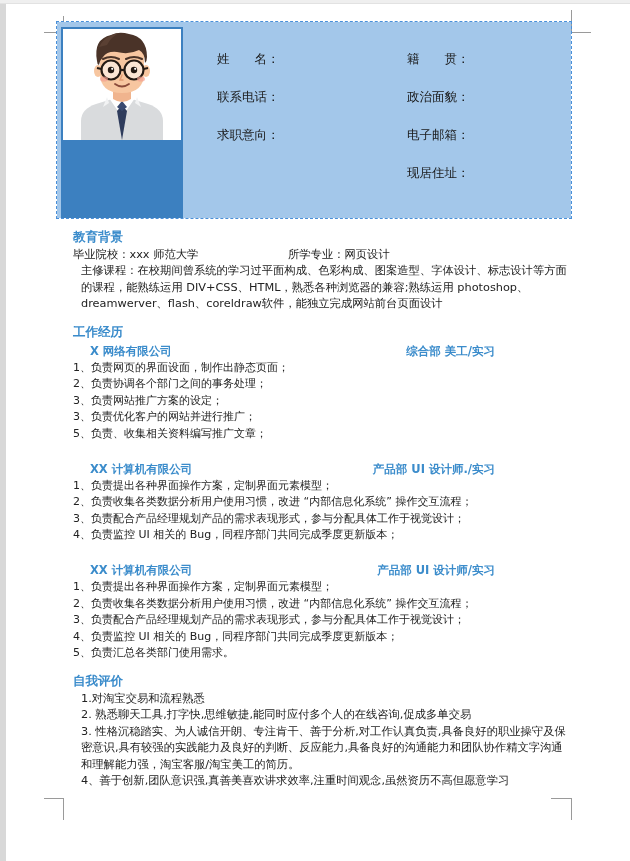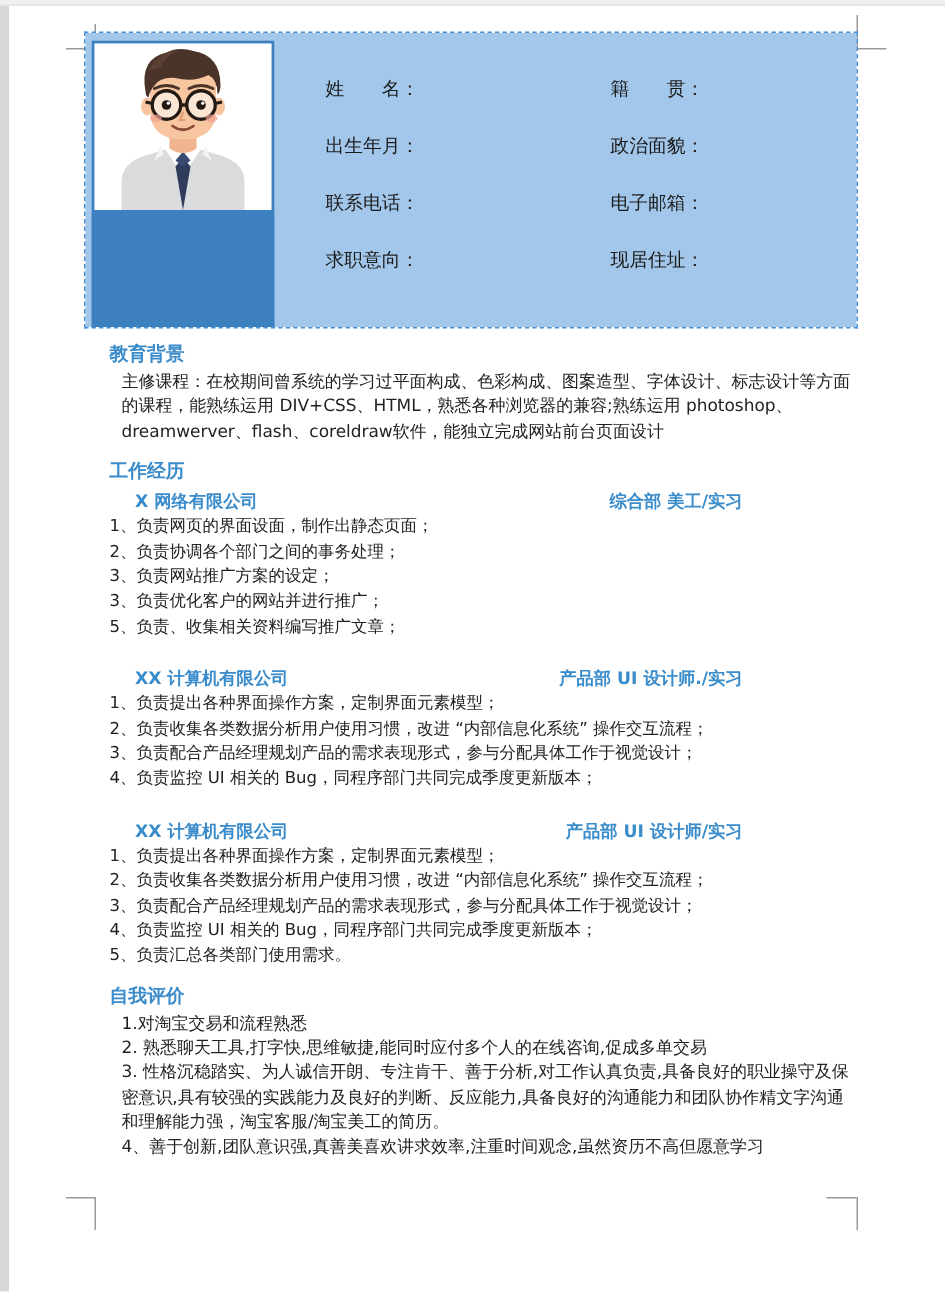--- a/index.html
+++ b/index.html
@@ -98,21 +98,21 @@
     top: 228px;
     width: 500px;
   }
   .section { margin-bottom: 2px; }
   .section-title {
     font-size: 12.5px;
     font-weight: bold;
     color: #3b8ccb;
     line-height: 18px;
     margin-bottom: 1px;
-    font-family: Liberation Mono, monospace;
+    font-family: Liberation Serif, serif;
   }
   .body-para {
     font-size: 11.3px;
     line-height: 16.4px;
     color: #222222;
     font-family: "DejaVu Sans", sans-serif;
     margin-left: 8px;
   }
   .edu-row {
     display: flex;
@@ -207,37 +207,40 @@
 
         <path d="M59 46 L57 51 L60 51" stroke="#e09a72" stroke-width="1.4" fill="none" stroke-linecap="round"></path>
         <path d="M52 55 Q59 60 66 55" stroke="#8a4a3a" stroke-width="1.8" fill="none" stroke-linecap="round"></path>
       </svg>
     </div>
 
     <div id="photo-block"></div>
 
     <div class="field-col" id="fields-left">
       <div class="field-row">姓　　名：</div>
-      <div class="field-row">出生年月：</div>
       <div class="field-row">联系电话：</div>
       <div class="field-row">求职意向：</div>
     </div>
 
     <div class="field-col" id="fields-right">
       <div class="field-row">籍　　贯：</div>
       <div class="field-row">政治面貌：</div>
       <div class="field-row">电子邮箱：</div>
       <div class="field-row">现居住址：</div>
     </div>
   </div>
 
   <div id="content">
 
     <div class="section">
       <div class="section-title">教育背景</div>
+      <div class="edu-row">
+        <div class="edu-school">毕业院校：xxx 师范大学</div>
+        <div class="edu-major">所学专业：网页设计</div>
+      </div>
       <div class="body-para">主修课程：在校期间曾系统的学习过平面构成、色彩构成、图案造型、字体设计、标志设计等方面的课程，能熟练运用 DIV+CSS、HTML，熟悉各种浏览器的兼容;熟练运用 photoshop、dreamwerver、flash、coreldraw软件，能独立完成网站前台页面设计</div>
     </div>
 
     <div class="gap-sm"></div>
 
     <div class="section">
       <div class="section-title">工作经历</div>
 
       <div class="job">
         <div class="job-head">

